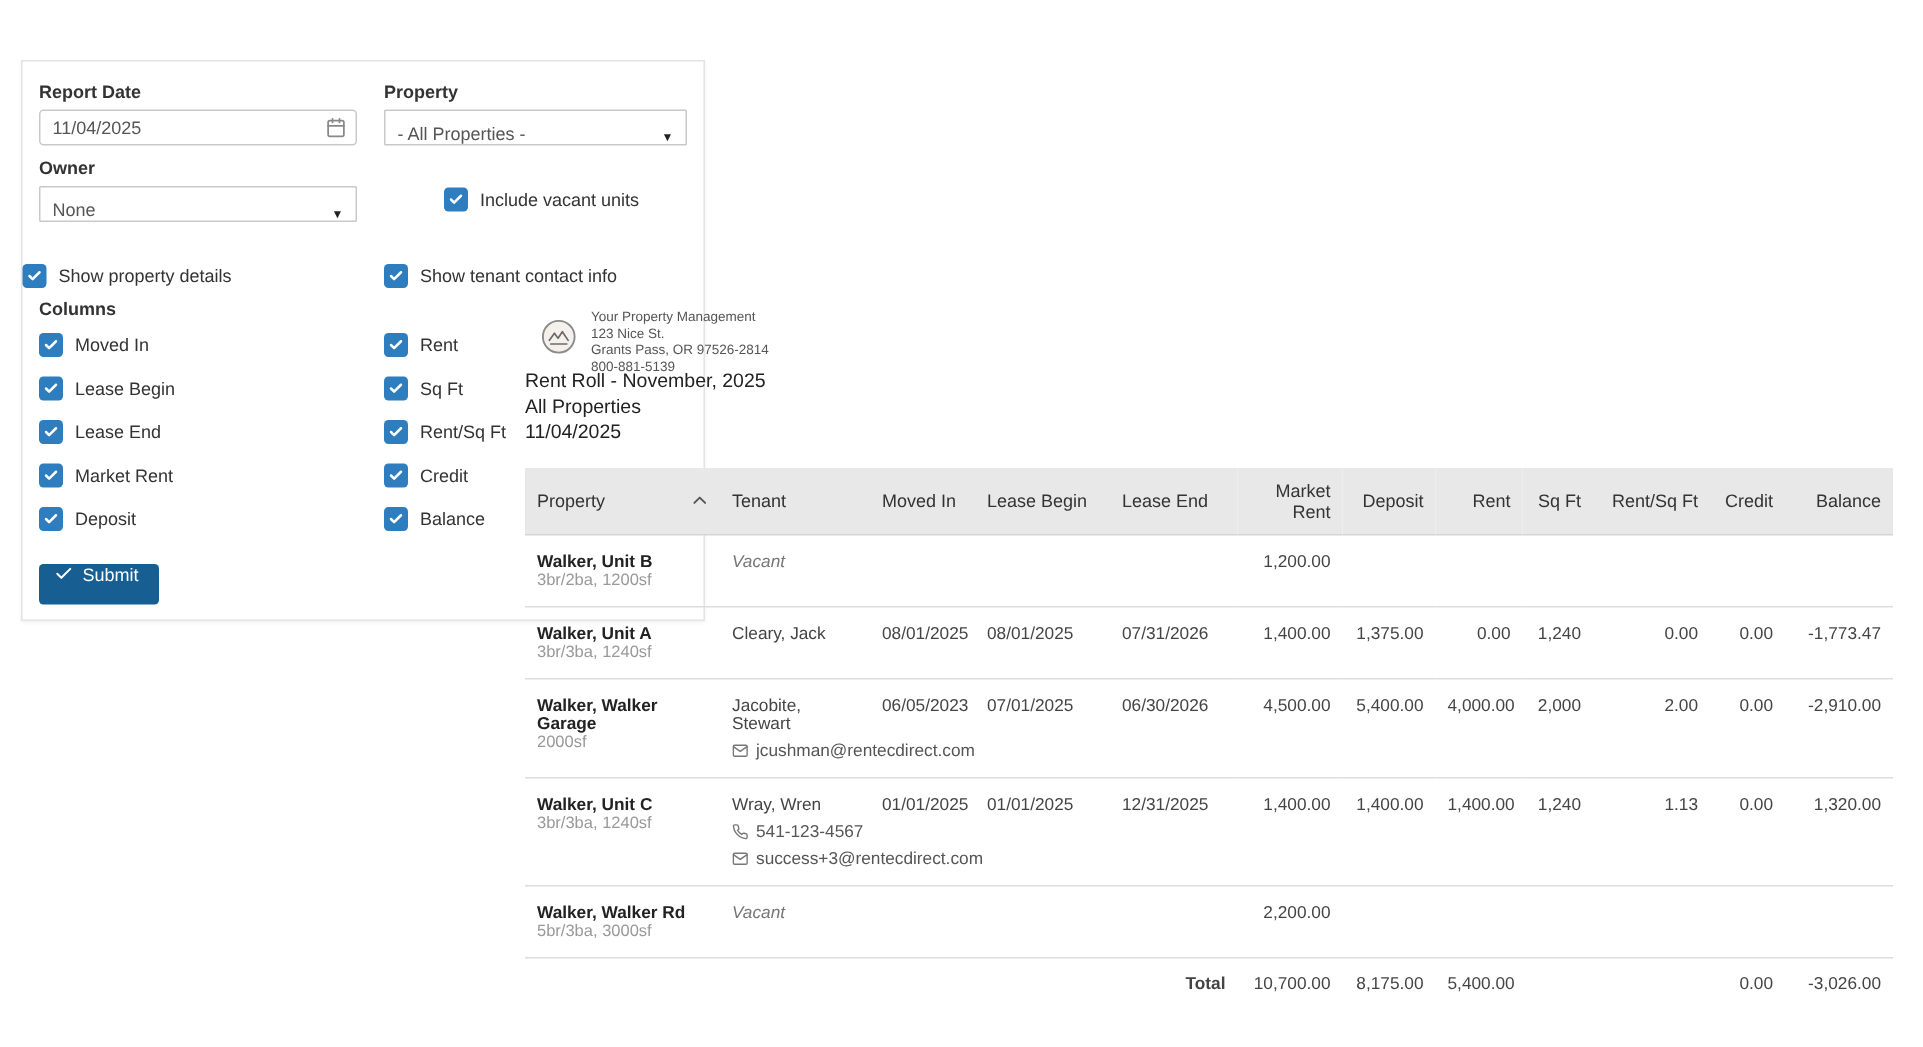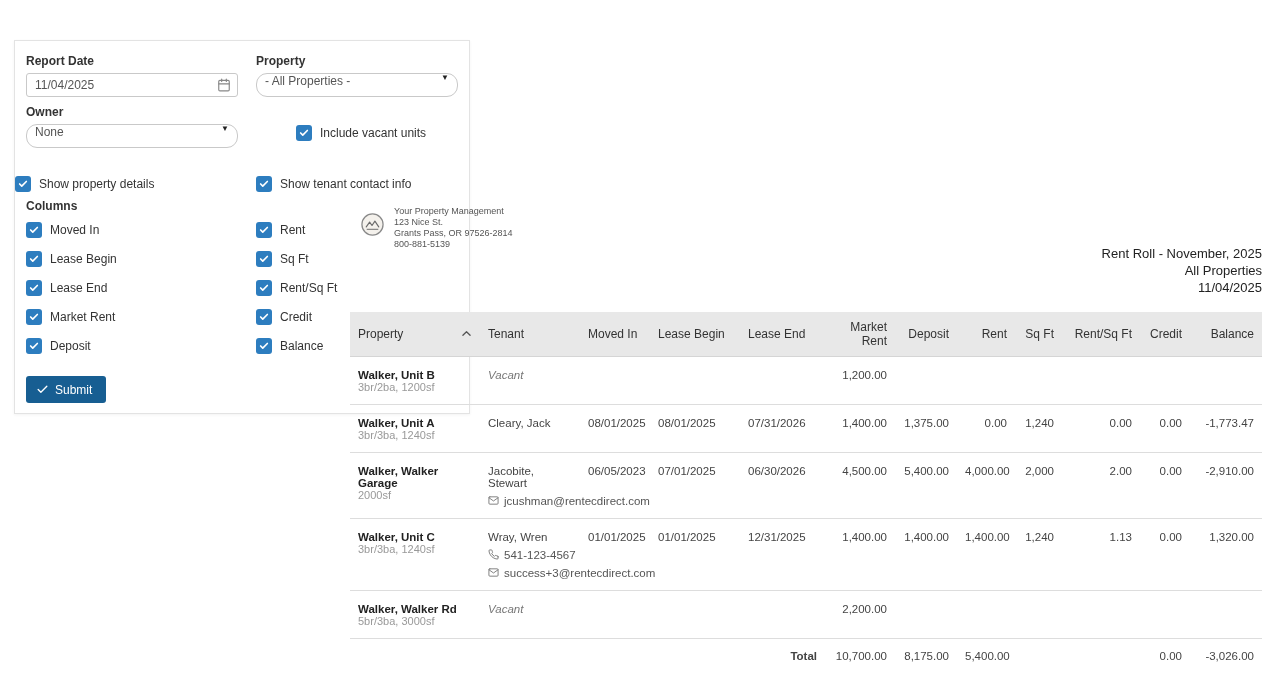--- a/index.html
+++ b/index.html
@@ -17,54 +17,54 @@
   .fld { position:absolute; }
   .fld-label { font-size:12px; font-weight:700; color:#333; margin-bottom:5px; }
   .textbox-wrap { position:relative; }
   .textbox {
     width:100%; height:24px; border:1px solid #c9c9c9; border-radius:3px;
     font-size:12px; color:#555; padding:0 26px 0 8px; background:#fff;
     font-family:"Liberation Sans", sans-serif; outline:none;
   }
   .field-icon { position:absolute; right:7px; top:5px; width:14px; height:14px; }
   .selectbox {
-    width:100%; height:24px; border:1px solid #c9c9c9; border-radius:11px;
+    width:100%; height:24px; border:1px solid #c9c9c9; border-radius:1px;
     font-size:12px; color:#555; padding:0 8px; background:#fff;
-    display:flex; align-items:flex-start; justify-content:space-between; cursor:pointer;
+    display:flex; align-items:flex-end; justify-content:space-between; cursor:pointer;
   }
   .select-arrow { font-size:8px; color:#222; line-height:1; }
 
   .chk { position:absolute; display:flex; align-items:center; gap:8px; }
   .chk-static { display:flex; align-items:center; gap:8px; }
   .chk-box {
     width:16px; height:16px; border-radius:3px; background:#2d7dbf; flex:none;
     display:flex; align-items:center; justify-content:center; cursor:pointer;
   }
   .chk-box svg { width:10px; height:10px; display:block; }
   .chk-label { font-size:12px; color:#333; white-space:nowrap; }
 
   .columns-label { position:absolute; left:11px; top:158px; font-size:12px; font-weight:700; }
   .opt-col { position:absolute; top:181px; display:flex; flex-direction:column; gap:13px; }
   .opt-col.left { left:11px; }
   .opt-col.right { left:241px; }
 
   .submit-btn {
     position:absolute; left:11px; top:335px; height:27px; padding:0 14px 0 10px;
     background:#175e92; border:none; border-radius:3px; color:#fff; font-size:12px;
-    display:flex; align-items:center; gap:6px; cursor:pointer;
+    display:flex; align-items:flex-start; gap:6px; cursor:pointer;
     font-family:"Liberation Sans", sans-serif;
   }
   .submit-btn svg { width:13px; height:13px; }
 
   
   .report { position:absolute; left:350px; top:202px; width:912px; }
   .company-block { position:absolute; left:10px; top:4px; display:flex; gap:9px; }
   .logo { width:25px; height:25px; flex:none; margin-top:6px; }
   .company-lines { font-size:9px; color:#555; line-height:11px; }
-  .title-block { position:absolute; left:0; top:43px; width:100%; text-align:right;
+  .title-block { position:absolute; left:0; top:43px; width:100%; text-align:left;
     font-size:13px; color:#222; line-height:17px; }
 
   .table-wrap { position:absolute; left:0; top:110px; width:912px; }
   table.rentroll { width:100%; border-collapse:collapse; table-layout:fixed; }
   .rentroll th {
     background:#e8e8e8; font-weight:400; font-size:12px; color:#333;
     text-align:left; padding:6px 8px; height:44px; vertical-align:middle;
     border-bottom:1px solid #d5d5d5; cursor:pointer;
   }
   .rentroll th.num { text-align:right; }

